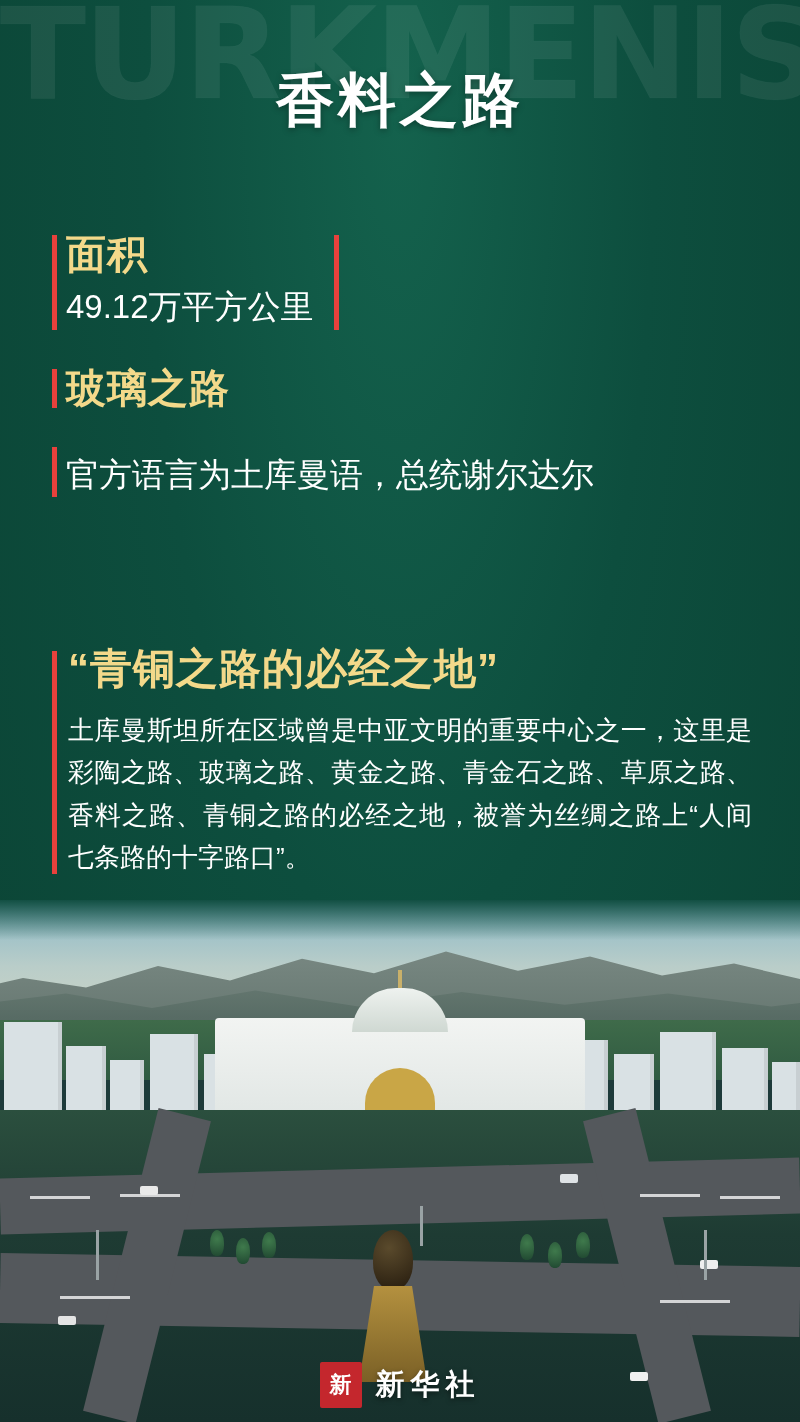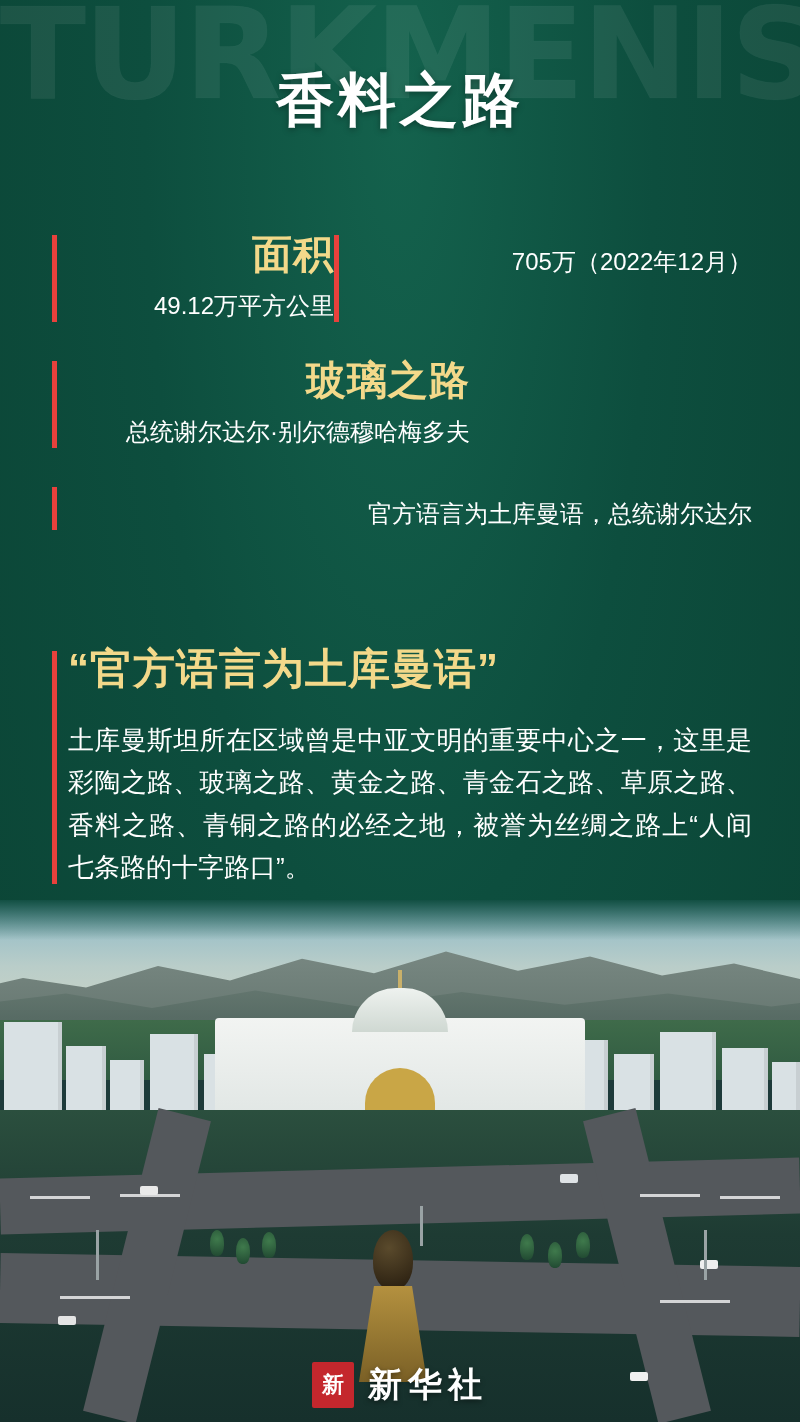--- a/index.html
+++ b/index.html
@@ -47,21 +47,20 @@
     font-weight: bold;
     letter-spacing: 4px;
     text-shadow: 0 2px 6px rgba(0,0,0,0.35);
   }
 
   .facts {
     position: absolute;
     top: 232px;
     left: 52px;
     width: 700px;
-    text-align: right;
   }
   .row {
     display: flex;
     margin-bottom: 34px;
   }
   .cell {
     position: relative;
     padding-left: 14px;
     box-sizing: border-box;
   }
@@ -79,23 +78,23 @@
   .cell.rest { width: 418px; }
   .label {
     color: #f3d98a;
     font-size: 40px;
     font-weight: bold;
     line-height: 1.1;
     letter-spacing: 1px;
   }
   .value {
     color: #ffffff;
-    font-size: 24px;
+    font-size: 33px;
     line-height: 1.5;
-    margin-top: 12px;
+    margin-top: 6px;
     white-space: nowrap;
   }
 
   .highlight {
     position: absolute;
     top: 645px;
     left: 52px;
     width: 700px;
     padding-left: 16px;
     box-sizing: border-box;
@@ -113,21 +112,21 @@
     color: #f3d98a;
     font-size: 42px;
     font-weight: bold;
     letter-spacing: 1px;
     line-height: 1.15;
   }
   .highlight-body {
     color: #ffffff;
     font-size: 26px;
     line-height: 1.62;
-    margin-top: 26px;
+    margin-top: 16px;
     text-align: justify;
   }
 
   
   .photo {
     position: absolute;
     left: 0;
     top: 900px;
     width: 800px;
     height: 522px;
@@ -227,21 +226,21 @@
     position:absolute; left:0; bottom:14px; width:800px;
     display:flex; align-items:center; justify-content:center; gap:14px;
   }
   .agency-logo {
     width:42px; height:46px; background:#c4272d;
     display:flex; align-items:center; justify-content:center;
     color:#fff; font-size:22px; font-weight:bold;
     border-radius:2px;
   }
   .agency-name {
-    color:#ffffff; font-size:34px; font-weight:bold;
+    color:#ffffff; font-size:29px; font-weight:bold;
     font-family:Liberation Mono, monospace; letter-spacing:6px;
     text-shadow:0 2px 5px rgba(0,0,0,.5);
   }
 </style>
 </head>
 <body>
 
 <div class="poster">
 
   <div class="watermark">TURKMENISTAN</div>
@@ -249,41 +248,39 @@
   <div class="title">香料之路</div>
 
   <div class="facts">
 
     <div class="row">
       <div class="cell half">
         <div class="label">面积</div>
         <div class="value">49.12万平方公里</div>
       </div>
       <div class="cell rest">
-        <div class="value">705万（2022年12月）</div>
       </div>
     </div>
 
     <div class="row">
       <div class="cell rest">
         <div class="label">玻璃之路</div>
-        <div class="value">总统谢尔达尔·别尔德穆哈梅多夫</div>
       </div>
     </div>
 
     <div class="row">
       <div class="cell wide">
         <div class="value">官方语言为土库曼语，总统谢尔达尔</div>
       </div>
     </div>
 
   </div>
 
   <div class="highlight">
-    <div class="highlight-title">“官方语言为土库曼语”</div>
+    <div class="highlight-title">“青铜之路的必经之地”</div>
     <div class="highlight-body">土库曼斯坦所在区域曾是中亚文明的重要中心之一，这里是彩陶之路、玻璃之路、黄金之路、青金石之路、草原之路、香料之路、青铜之路的必经之地，被誉为丝绸之路上“人间七条路的十字路口”。</div>
   </div>
 
   <div class="photo">
     <div class="sky"></div>
     <div class="mountain"></div>
     <div class="mountain2"></div>
     <div class="greenbelt"></div>
 
     <div class="cityband">

